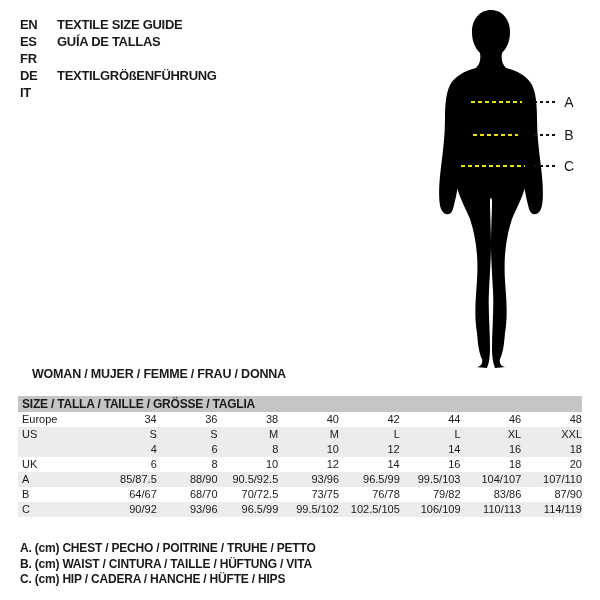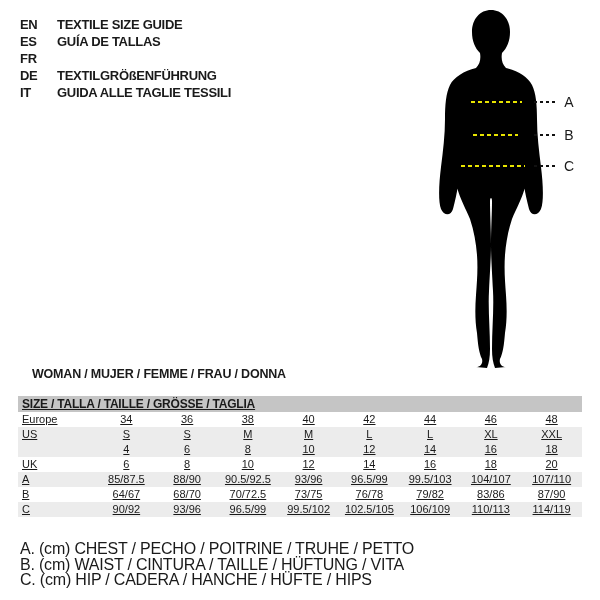--- a/index.html
+++ b/index.html
@@ -21,29 +21,29 @@
   .m-a .m-label     { left:562px; top:94px; }
   .m-b .dash-yellow { left:473px; top:134px; width:45px; }
   .m-b .dash-black  { left:534px; top:134px; width:23px; }
   .m-b .m-label     { left:562px; top:127px; }
   .m-c .dash-yellow { left:461px; top:165px; width:64px; }
   .m-c .dash-black  { left:534px; top:165px; width:23px; }
   .m-c .m-label     { left:562px; top:158px; }
   
   .section-title { position:absolute; left:32px; top:367px; font-weight:bold; font-size:12.5px; letter-spacing:-0.2px; }
   
-  .size-table { position:absolute; left:18px; top:396px; width:564px; font-size:11px;text-decoration:underline; }
+  .size-table { position:absolute; left:18px; top:396px; width:564px; font-size:11px; }
   .st-header { height:16px; line-height:16px; background:var(--header-gray,#c5c5c5); font-weight:bold; font-size:12px; padding-left:4px; letter-spacing:-0.2px; }
   .st-row { display:flex; height:15px; line-height:15px; }
   .st-row.shaded { background:var(--stripe-gray,#ececec); }
   .st-label { width:74px; padding-left:4px; }
-  .st-cell { flex:1; text-align:center; }
+  .st-cell { flex:1; text-align:right; }
   
   .legend { position:absolute; left:20px; top:541px; }
-  .legend-row { height:15px; line-height:15px; font-weight:normal; font-size:16px; letter-spacing:-0.2px; margin-bottom:0.5px; }
+  .legend-row { height:15px; line-height:15px; font-weight:bold; font-size:12px; letter-spacing:-0.2px; margin-bottom:0.5px; }
 </style>
 </head>
 <body>
 
 <div class="page" style="--accent: #e8e400; --header-gray: #c5c5c5; --stripe-gray: #ececec;">
 
   <div class="lang-list">
       <div class="lang-row">
         <span class="lang-code">EN</span>
         <span class="lang-label">TEXTILE SIZE GUIDE</span>
@@ -54,21 +54,20 @@
       </div>
       <div class="lang-row">
         <span class="lang-code">FR</span>
       </div>
       <div class="lang-row">
         <span class="lang-code">DE</span>
         <span class="lang-label">TEXTILGRÖßENFÜHRUNG</span>
       </div>
       <div class="lang-row">
         <span class="lang-code">IT</span>
-        <span class="lang-label">GUIDA ALLE TAGLIE TESSILI</span>
       </div>
     </div>
 
   <svg class="silhouette" viewBox="0 0 150 362" xmlns="http://www.w3.org/2000/svg">
     <path fill="#000" d="
       M67,2
       C78,2 86,11 86,24
       C86,33 83,40 78,45
       C77,51 78,56 82,60
       C94,63 104,69 108,77

